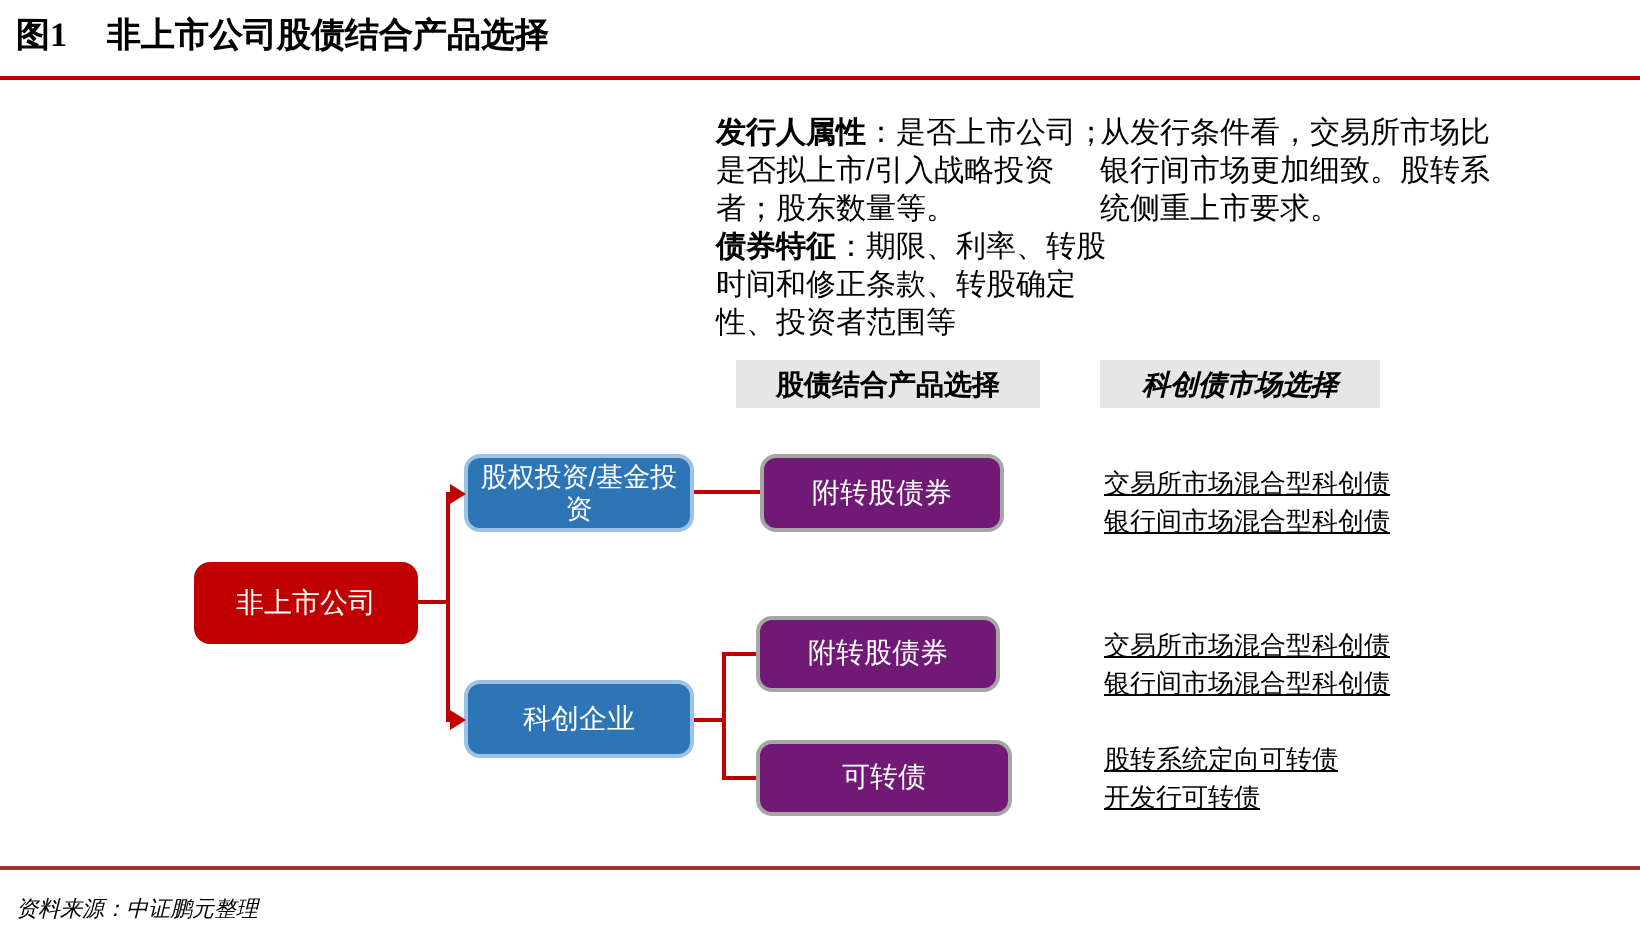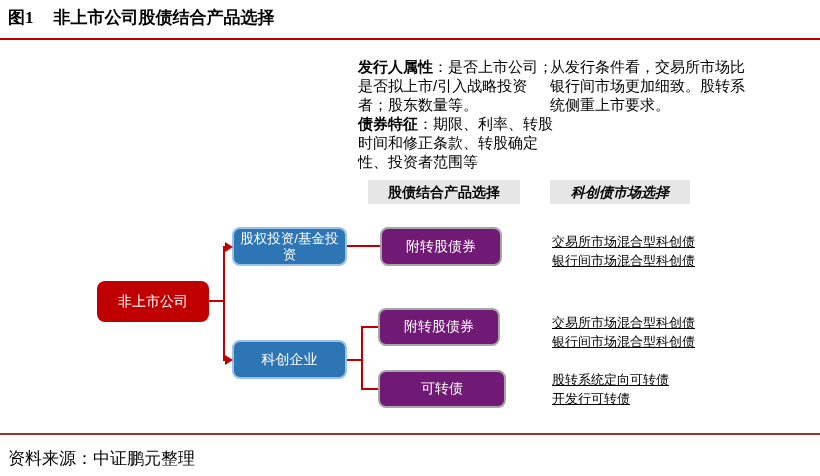--- a/index.html
+++ b/index.html
@@ -59,21 +59,21 @@
     border-left:8px solid #C00000;
   }
   .arrow1{left:225px;top:242px;}
   .arrow2{left:225px;top:355px;}
 
   .ann{position:absolute;font-size:13px;line-height:19px;white-space:nowrap;text-decoration:underline;}
   .ann1{left:552px;top:232px;}
   .ann2{left:552px;top:313px;}
   .ann3{left:552px;top:370px;}
 
-  .source{position:absolute;left:8px;top:447px;font-size:17px;}
+  .source{position:absolute;left:8px;top:447px;font-size:11px;font-style:italic;}
 </style>
 </head>
 <body>
 
 <div class="canvas">
 
   <div class="title-row">
     <span class="fig-label">图1</span><span>非上市公司股债结合产品选择</span>
   </div>
   <div class="rule-top"></div>

